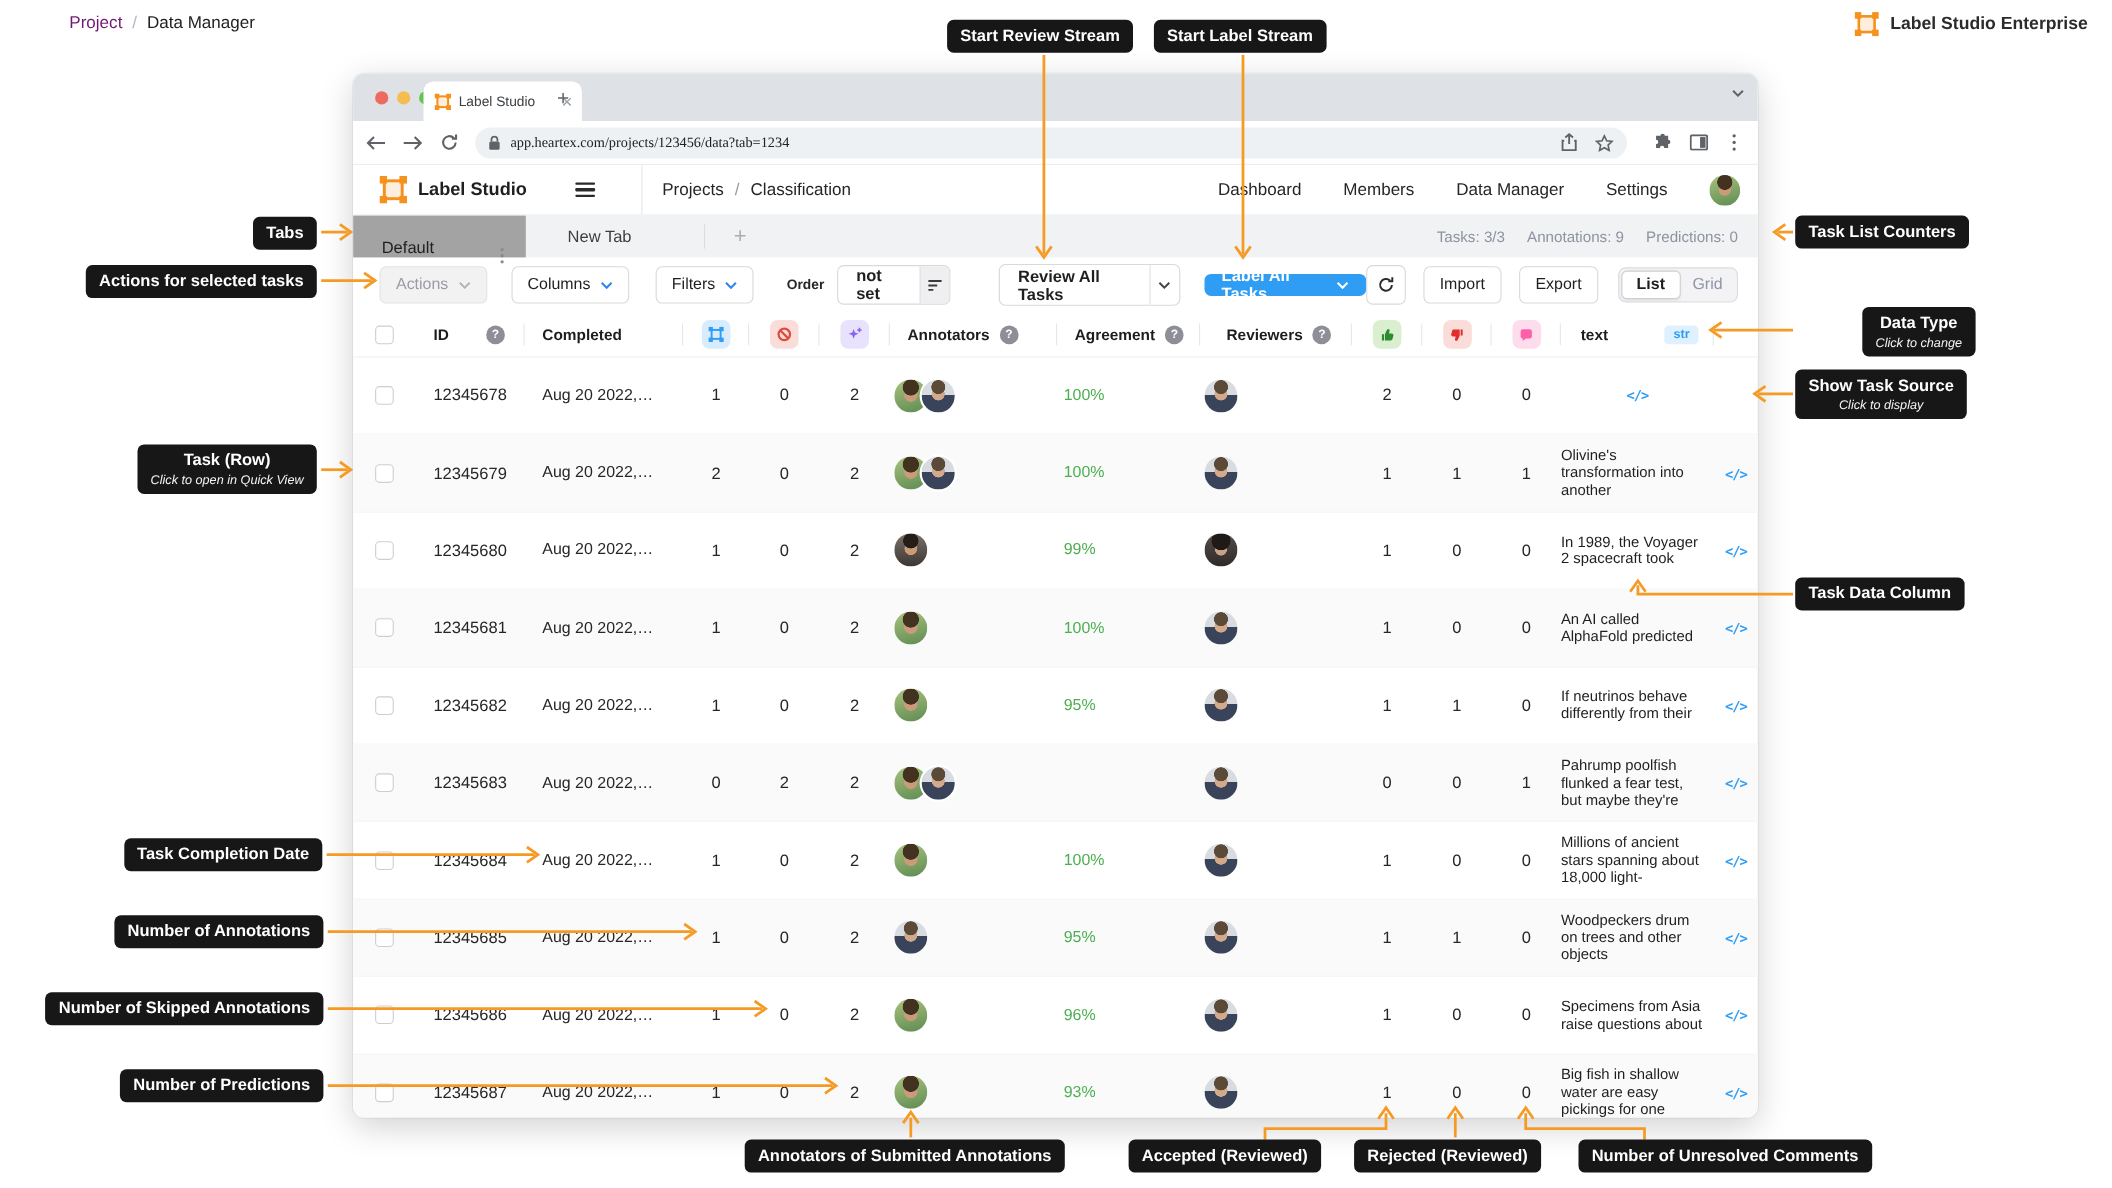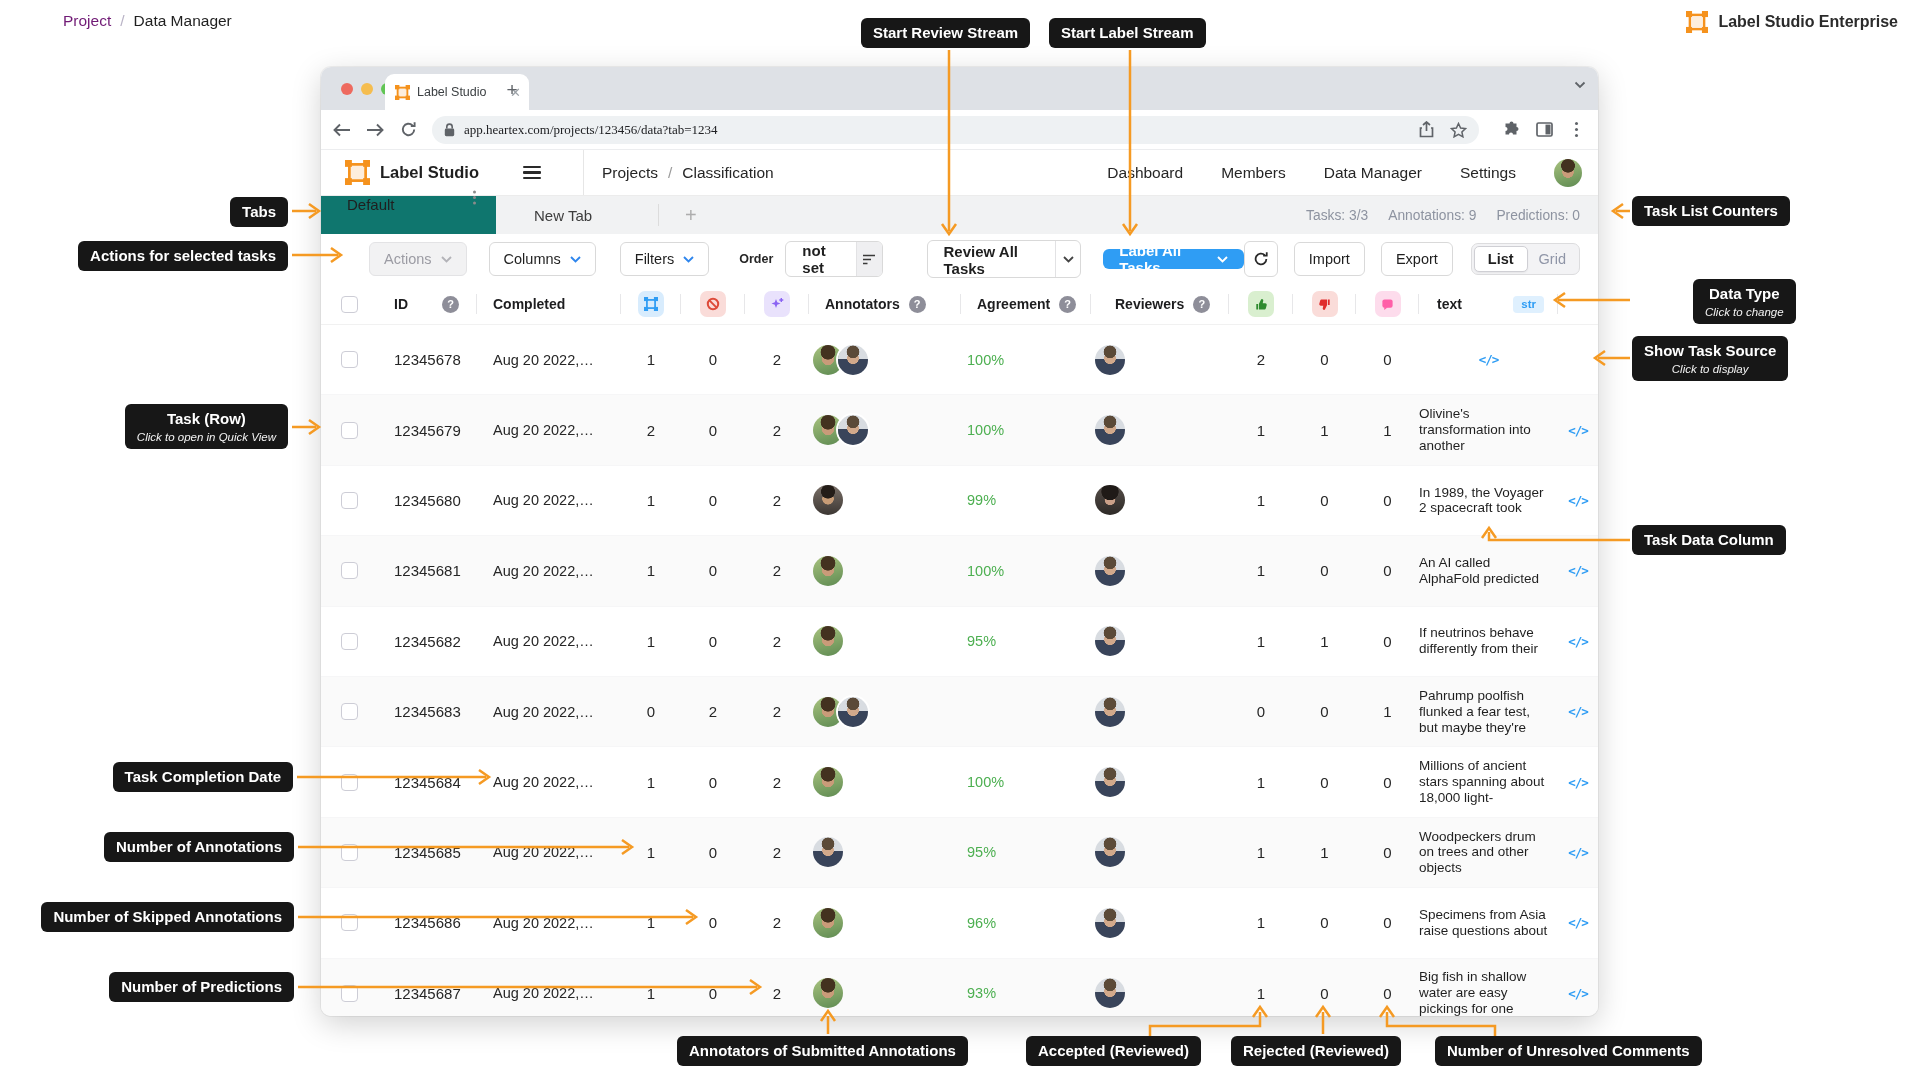--- a/index.html
+++ b/index.html
@@ -58,30 +58,30 @@
   .av-m2{background:radial-gradient(circle at 50% 22%,#241d18 0 24%,rgba(0,0,0,0) 26%),
          radial-gradient(circle at 50% 46%,#c79c76 0 25%,rgba(0,0,0,0) 27%),
          linear-gradient(180deg,#7a7068,#3c3733);}
   .av-w2{background:radial-gradient(circle at 50% 22%,#1f1a17 0 30%,rgba(0,0,0,0) 32%),
          radial-gradient(circle at 50% 49%,#caa088 0 24%,rgba(0,0,0,0) 26%),
          linear-gradient(180deg,#554e49,#2e2a27);}
   .app-nav .avatar{width:28px;height:28px;}
 
   
   .app-tabs{height:38px;background:#f1f2f3;display:flex;align-items:center;position:relative;}
-  .dm-tab{height:38px;background:#0f766e;display:flex;align-items:flex-start;padding:0 14px 0 26px;width:175px;box-sizing:border-box;}
+  .dm-tab{height:38px;background:#a3a3a3;display:flex;align-items:flex-end;padding:0 14px 0 26px;width:157px;box-sizing:border-box;}
   .dm-tab .lbl{font-size:15px;color:#1f1f1f;flex:1;}
   .vdots{width:3.2px;height:3.2px;border-radius:50%;background:#8b8b8b;box-shadow:0 -5.5px 0 #8b8b8b,0 5.5px 0 #8b8b8b;margin-right:6px;}
   .dm-tab2{font-size:15px;color:#3d3d3d;padding:0 20px;margin-left:18px;}
   .tabdiv{width:1px;height:22px;background:#dcdcdc;margin-left:46px;}
   .addtab{color:#adadad;font-size:20px;margin-left:26px;}
   .counters{margin-left:auto;margin-right:18px;display:flex;gap:20px;font-size:13.8px;color:#8d93a0;}
 
   
-  .toolbar{height:50px;background:#fff;display:flex;align-items:center;margin-left:24px;}
+  .toolbar{height:50px;background:#fff;display:flex;align-items:center;}
   .btn{height:34px;border:1px solid #d9d9d9;border-radius:6px;background:#fff;display:flex;align-items:center;
     font-size:14.5px;color:#1f1f1f;padding:0 14px;gap:9px;box-sizing:border-box;}
   .btn.disabled{background:#f2f2f3;border-color:#e3e3e5;color:#9b9ba3;}
   .chev{flex:none;}
   .order-lbl{font-size:12.5px;font-weight:700;color:#262626;margin-left:30px;}
   .order-pill{margin-left:12px;height:34px;border:1px solid #d9d9d9;border-radius:6px;display:flex;align-items:center;overflow:hidden;}
   .order-pill .val{padding:0 16px;font-size:15px;font-weight:600;color:#1f1f1f;}
   .order-pill .sortseg{width:32px;height:34px;background:#efeff1;display:flex;align-items:center;justify-content:center;border-left:1px solid #e2e2e4;}
   .group{margin-left:44px;height:36px;border:1px solid #d9d9d9;border-radius:6px;display:flex;align-items:flex-end;overflow:hidden;}
   .group .main{padding:0 16px;font-size:15px;font-weight:600;color:#1f1f1f;}

